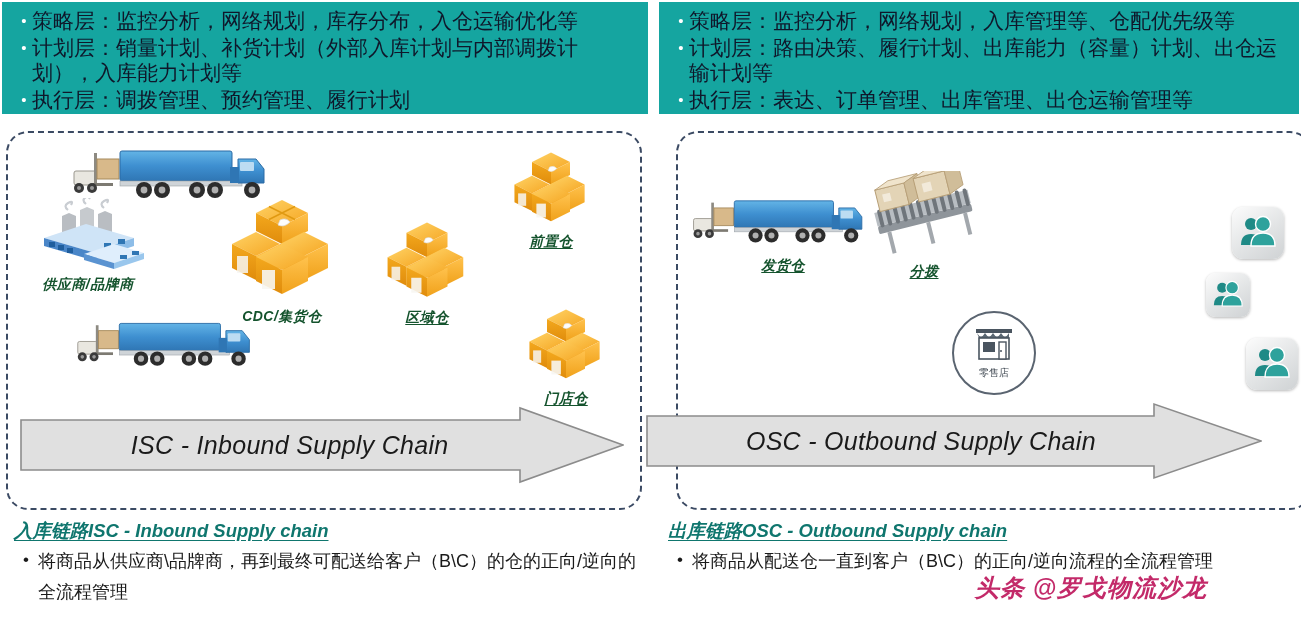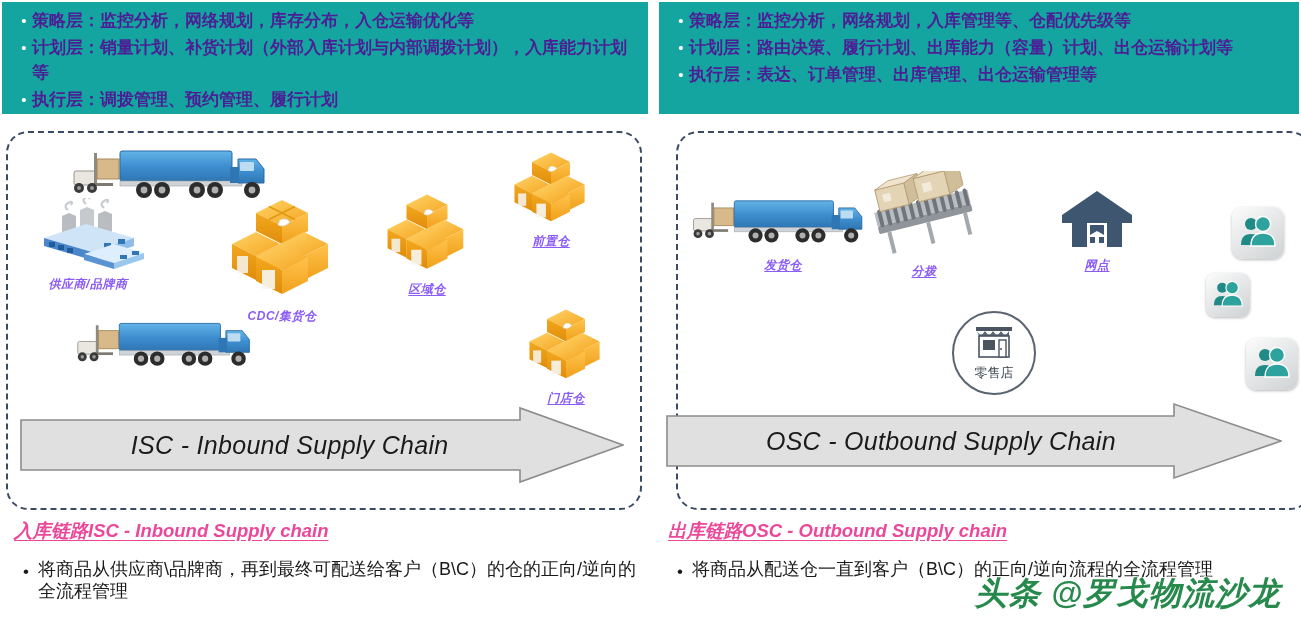--- a/index.html
+++ b/index.html
@@ -39,26 +39,25 @@
   .bullet-dot {
     flex: 0 0 auto;
     width: 16px;
     font-size: 15px;
     line-height: 25px;
     color: #ffffff;
     text-align: center;
   }
   .bullet-text {
     flex: 1 1 auto;
-    font-size: 17px;
+    font-size: 21px;
     line-height: 25px;
-    color: #4c1d95;
+    color: #0f172a;
     letter-spacing: 0px;
     white-space: pre-wrap;
-    font-weight: bold;
   }
 
   
   .panel {
     position: absolute;
     border: 2px dashed #3b4a63;
     border-radius: 22px;
     background: #ffffff;
   }
   .panel-left  { left: 6px;   top: 131px; width: 636px; height: 379px; }
@@ -70,22 +69,22 @@
   .node {
     position: absolute;
     display: flex;
     flex-direction: column;
     align-items: center;
   }
   .node-label {
     font-family: "Liberation Sans", "DejaVu Sans", sans-serif;
     font-style: italic;
     font-weight: bold;
-    font-size: 12px;
-    color: #8b5cf6;
+    font-size: 14px;
+    color: #14532d;
     white-space: nowrap;
     margin-top: 2px;
     letter-spacing: 0.5px;
   }
   .node-label.underlined { text-decoration: underline; text-underline-offset: 2px; }
 
   
   .arrow-band {
     position: absolute;
     height: 78px;
@@ -101,67 +100,67 @@
     align-items: center;
     justify-content: center;
     font-size: 25px;
     font-style: italic;
     color: #1a1a1a;
     letter-spacing: 0.3px;
     white-space: nowrap;
     padding-left: 20px;
   }
   .band-left  { left: 20px;  top: 406px; width: 604px; }
-  .band-right { left: 666px; top: 402px; width: 616px; }
+  .band-right { left: 646px; top: 402px; width: 616px; }
 
   
   .caption-block { position: absolute; }
   .cap-left  { left: 14px;  top: 518px; width: 630px; }
   .cap-right { left: 668px; top: 518px; width: 630px; }
 
   .cap-title {
     font-size: 18.5px;
     font-style: italic;
     font-weight: bold;
-    color: #ec4899;
+    color: #0f766e;
     text-decoration: underline;
     text-underline-offset: 3px;
     letter-spacing: 0px;
     white-space: nowrap;
-    margin-bottom: 15px;
+    margin-bottom: 3px;
   }
   .cap-body-row {
     display: flex;
     align-items: flex-start;
   }
   .cap-dot {
     flex: 0 0 auto;
     width: 24px;
     font-size: 17px;
     line-height: 27px;
     color: #1a1a1a;
     text-align: center;
   }
   .cap-body {
     flex: 1 1 auto;
     font-size: 18px;
-    line-height: 22px;
+    line-height: 31px;
     color: #1a1a1a;
     white-space: pre-wrap;
   }
 
   
   .watermark {
     position: absolute;
     left: 975px;
     top: 572px;
-    font-size: 32px;
+    font-size: 24px;
     font-weight: bold;
     font-style: italic;
-    color: #15803d;
+    color: #be185d;
     opacity: 0.92;
     letter-spacing: 1px;
     white-space: nowrap;
     text-shadow: 1px 1px 0 #ffffff, -1px -1px 0 #ffffff;
   }
 
   
   .cust-card {
     position: absolute;
     width: 52px; height: 52px;
@@ -175,21 +174,21 @@
   
   .store-circle {
     width: 84px; height: 84px;
     border: 2px solid #5a6470;
     border-radius: 50%;
     display: flex; flex-direction: column;
     align-items: center; justify-content: center;
     background: #ffffff;
   }
   .store-circle .store-label {
-    font-size: 13px;
+    font-size: 10px;
     color: #3e4750;
     margin-top: 1px;
     font-family: "Liberation Sans","DejaVu Sans",sans-serif;
   }
 </style>
 </head>
 <body>
 
 <div class="stage">
 
@@ -346,21 +345,21 @@
               <path d="M60,56 L90,65 L90,71 L60,62 Z" fill="#5a93d1"></path>
               <path d="M90,65 L120,55 L120,61 L90,71 Z" fill="#9ac7ed"></path>
               <rect x="96" y="57" width="7" height="4" fill="#2f76b4"></rect>
               <rect x="108" y="53" width="7" height="4" fill="#2f76b4"></rect>
             </g>
           </svg>
         </span>
         <span class="node-label">供应商/品牌商</span>
       </div>
 
-      <div class="node" style="left:378px; top:60px;">
+      <div class="node" style="left:378px; top:88px;">
         <span>
           <svg width="82" height="82" viewBox="0 0 104 104">
             <g transform="translate(26,2)">
               <path d="M26,0 L52,13 L26,26 L0,13 Z" fill="url(#boxTopG)"></path>
               <path d="M0,13 L26,26 L26,44 L0,31 Z" fill="url(#boxLeftG)"></path>
               <path d="M26,26 L52,13 L52,31 L26,44 Z" fill="url(#boxRightG)"></path>
               <path d="M24,20 q6,-3 10,2 q-6,6 -12,3 z" fill="#fdfdfd" stroke="#d9d9d9" stroke-width="0.7"></path>
             </g>
             <g transform="translate(2,34)">
               <path d="M24,0 L48,12 L24,24 L0,12 Z" fill="url(#boxTopG)"></path>
@@ -555,32 +554,20 @@
                 <path d="M56,6 L71,0 L103,0 L88,6 Z" fill="#f0e4cc" stroke="#b79f77" stroke-width="0.8"></path>
                 <path d="M88,6 L103,0 L103,24 L88,30 Z" fill="#d0bd99" stroke="#b79f77" stroke-width="0.8"></path>
                 <rect x="63" y="13" width="9" height="9" fill="#f5efe3" opacity="0.8"></rect>
               </g>
             </g>
           </svg>
         </span>
         <span class="node-label underlined">分拨</span>
       </div>
 
-      <div class="node" style="left:382px; top:56px;">
-        <span>
-          <svg width="74" height="62" viewBox="0 0 74 62">
-            <path d="M37,2 L72,26 L72,34 L62,34 L62,58 L12,58 L12,34 L2,34 L2,26 Z" fill="#3e5670"></path>
-            <rect x="27" y="34" width="20" height="24" fill="#ffffff"></rect>
-            <path d="M30,36 L44,36 L44,46 L37,42 L30,46 Z" fill="#3e5670"></path>
-            <rect x="30" y="48" width="5" height="6" fill="#3e5670"></rect>
-            <rect x="39" y="48" width="5" height="6" fill="#3e5670"></rect>
-          </svg>
-        </span>
-        <span class="node-label underlined">网点</span>
-      </div>
 
       <div class="node" style="left:274px; top:178px;">
         <div class="store-circle">
           <span>
             <svg width="40" height="34" viewBox="0 0 40 34">
               <rect x="2" y="2" width="36" height="4" fill="#4a5560"></rect>
               <path d="M3,6 q4,7 8,0 q4,7 8,0 q4,7 8,0 q4,7 8,0 L35,11 L5,11 Z" fill="#5a6772"></path>
               <rect x="5" y="11" width="30" height="21" fill="#ffffff" stroke="#4a5560" stroke-width="1.6"></rect>
               <rect x="9" y="15" width="12" height="10" fill="#4a5560"></rect>
               <rect x="25" y="15" width="7" height="17" fill="#ffffff" stroke="#4a5560" stroke-width="1.4"></rect>

